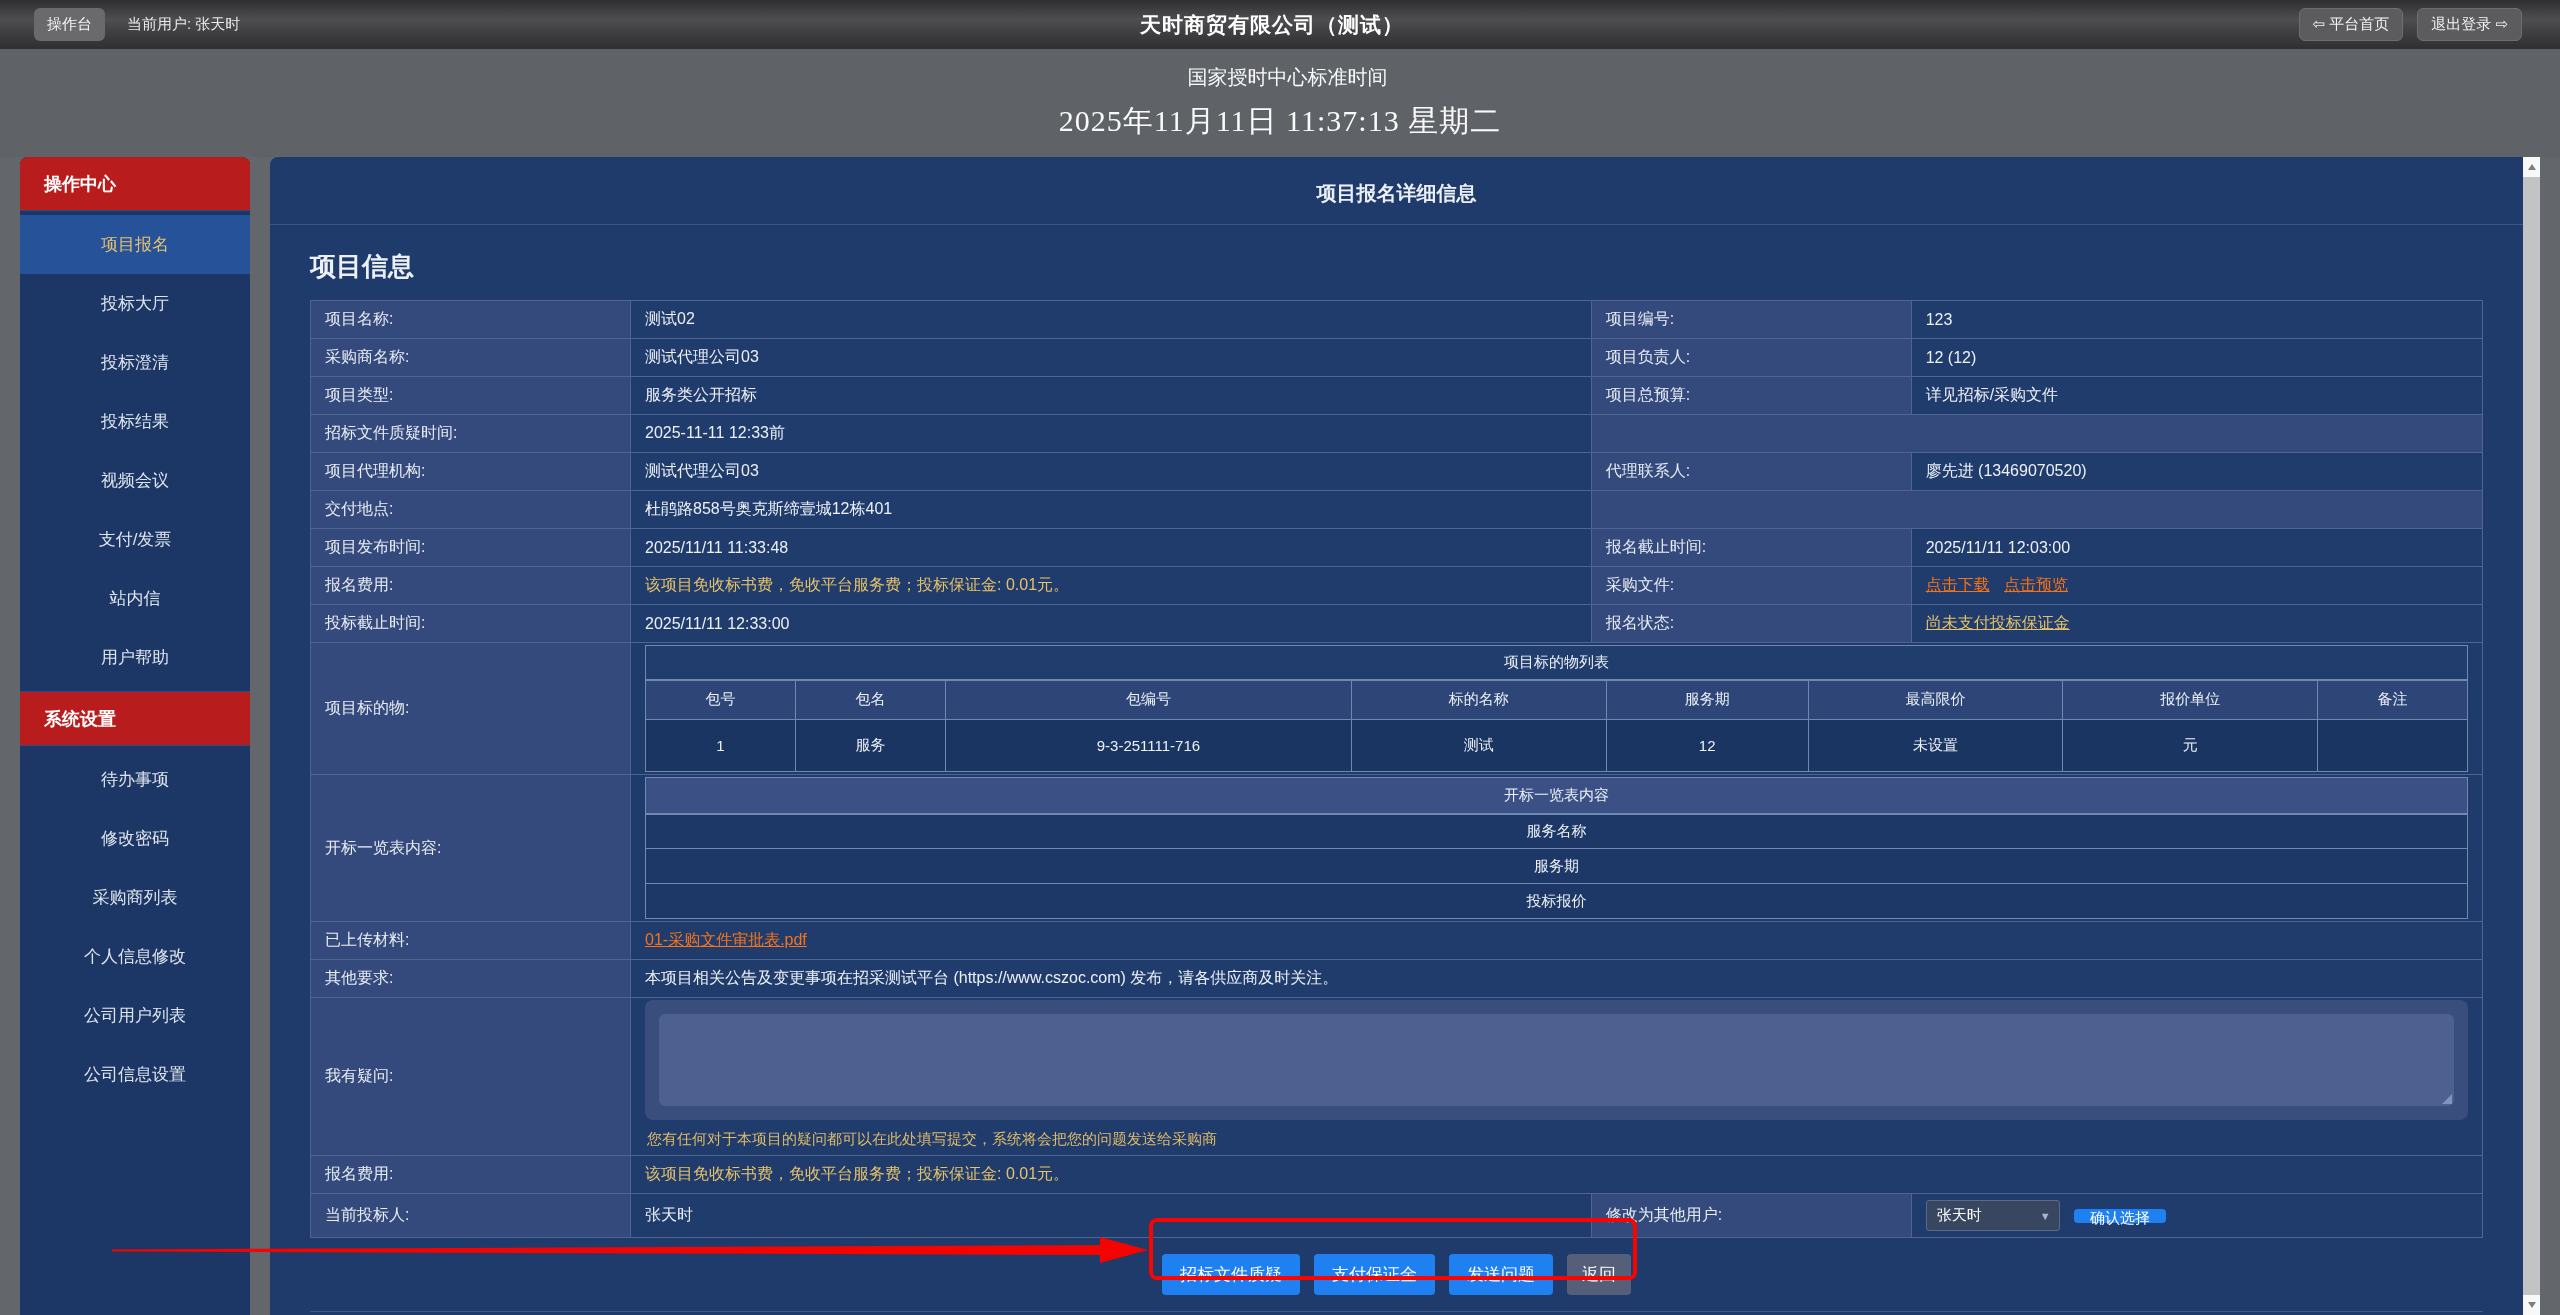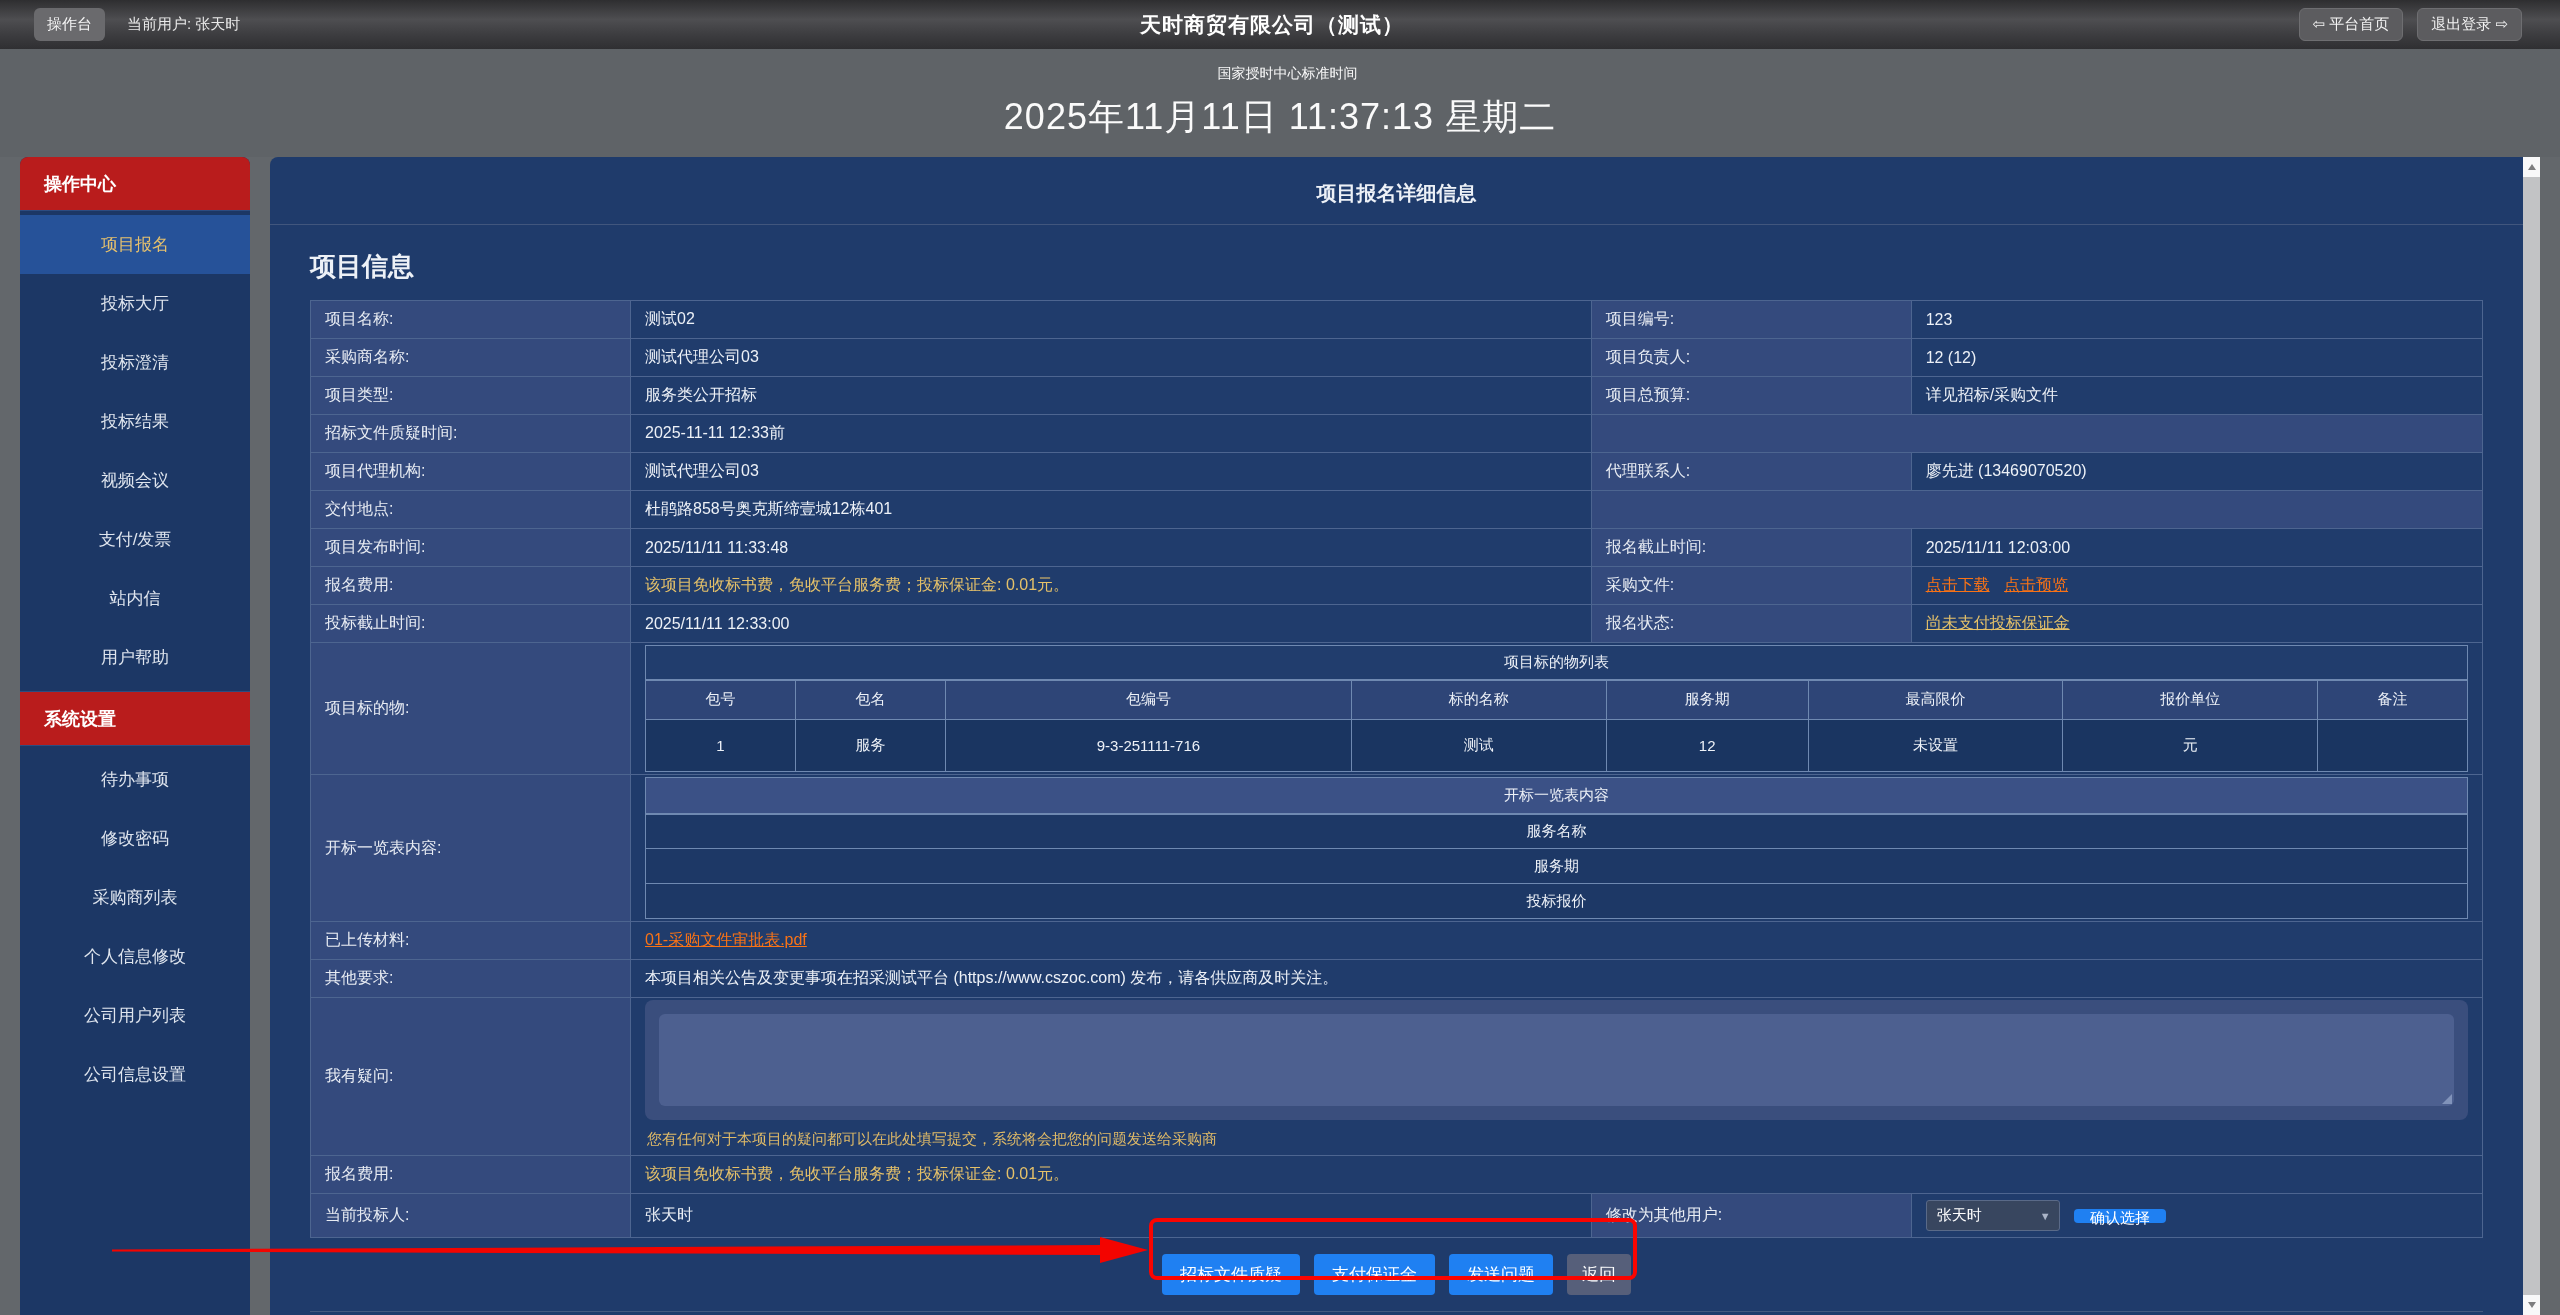--- a/index.html
+++ b/index.html
@@ -15,22 +15,22 @@
   .cur-user { color:#e9e9e9; font-size:15px; }
   .topbar-title { position:absolute; left:0; right:16px; text-align:center;
     color:#ffffff; font-size:21px; font-weight:bold; letter-spacing:1px; }
   .topbar-right { margin-left:auto; display:flex; gap:14px; padding-right:38px; z-index:2; }
   .top-btn { background:#5c5c5f; color:#f2f2f2; border:1px solid #6e6e71; border-radius:6px;
     padding:6px 13px; font-size:15px; cursor:pointer; }
 
   
   .timeband { height:108px; background:#5f6367; display:flex; flex-direction:column;
     align-items:center; justify-content:center; color:#fafafa; }
-  .timeband .cap { font-size:14px; margin-bottom:10px;margin-left:15px; }
-  .timeband .dt  { font-size:36px; letter-spacing:1px; }
+  .timeband .cap { font-size:20px; margin-bottom:10px;margin-left:15px; }
+  .timeband .dt  { font-size:30px; letter-spacing:1px;font-family:Liberation Serif, serif; }
 
   
   .content { display:flex; gap:20px; padding:0 20px; height:1158px; }
 
   
   .sidebar { width:230px; background:#1c3765; border-radius:8px 8px 0 0; flex-shrink:0; }
   .side-section-title { padding:15px 24px 14px; font-weight:bold; font-size:18px;
     color:#ffffff; background:#b91c1c; border-bottom:1px solid #2c4c80; }
   .side-section-title.first { border-radius:8px 8px 0 0; }
   .side-section-title.second { border-top:1px solid #2c4c80; margin-top:4px; }

